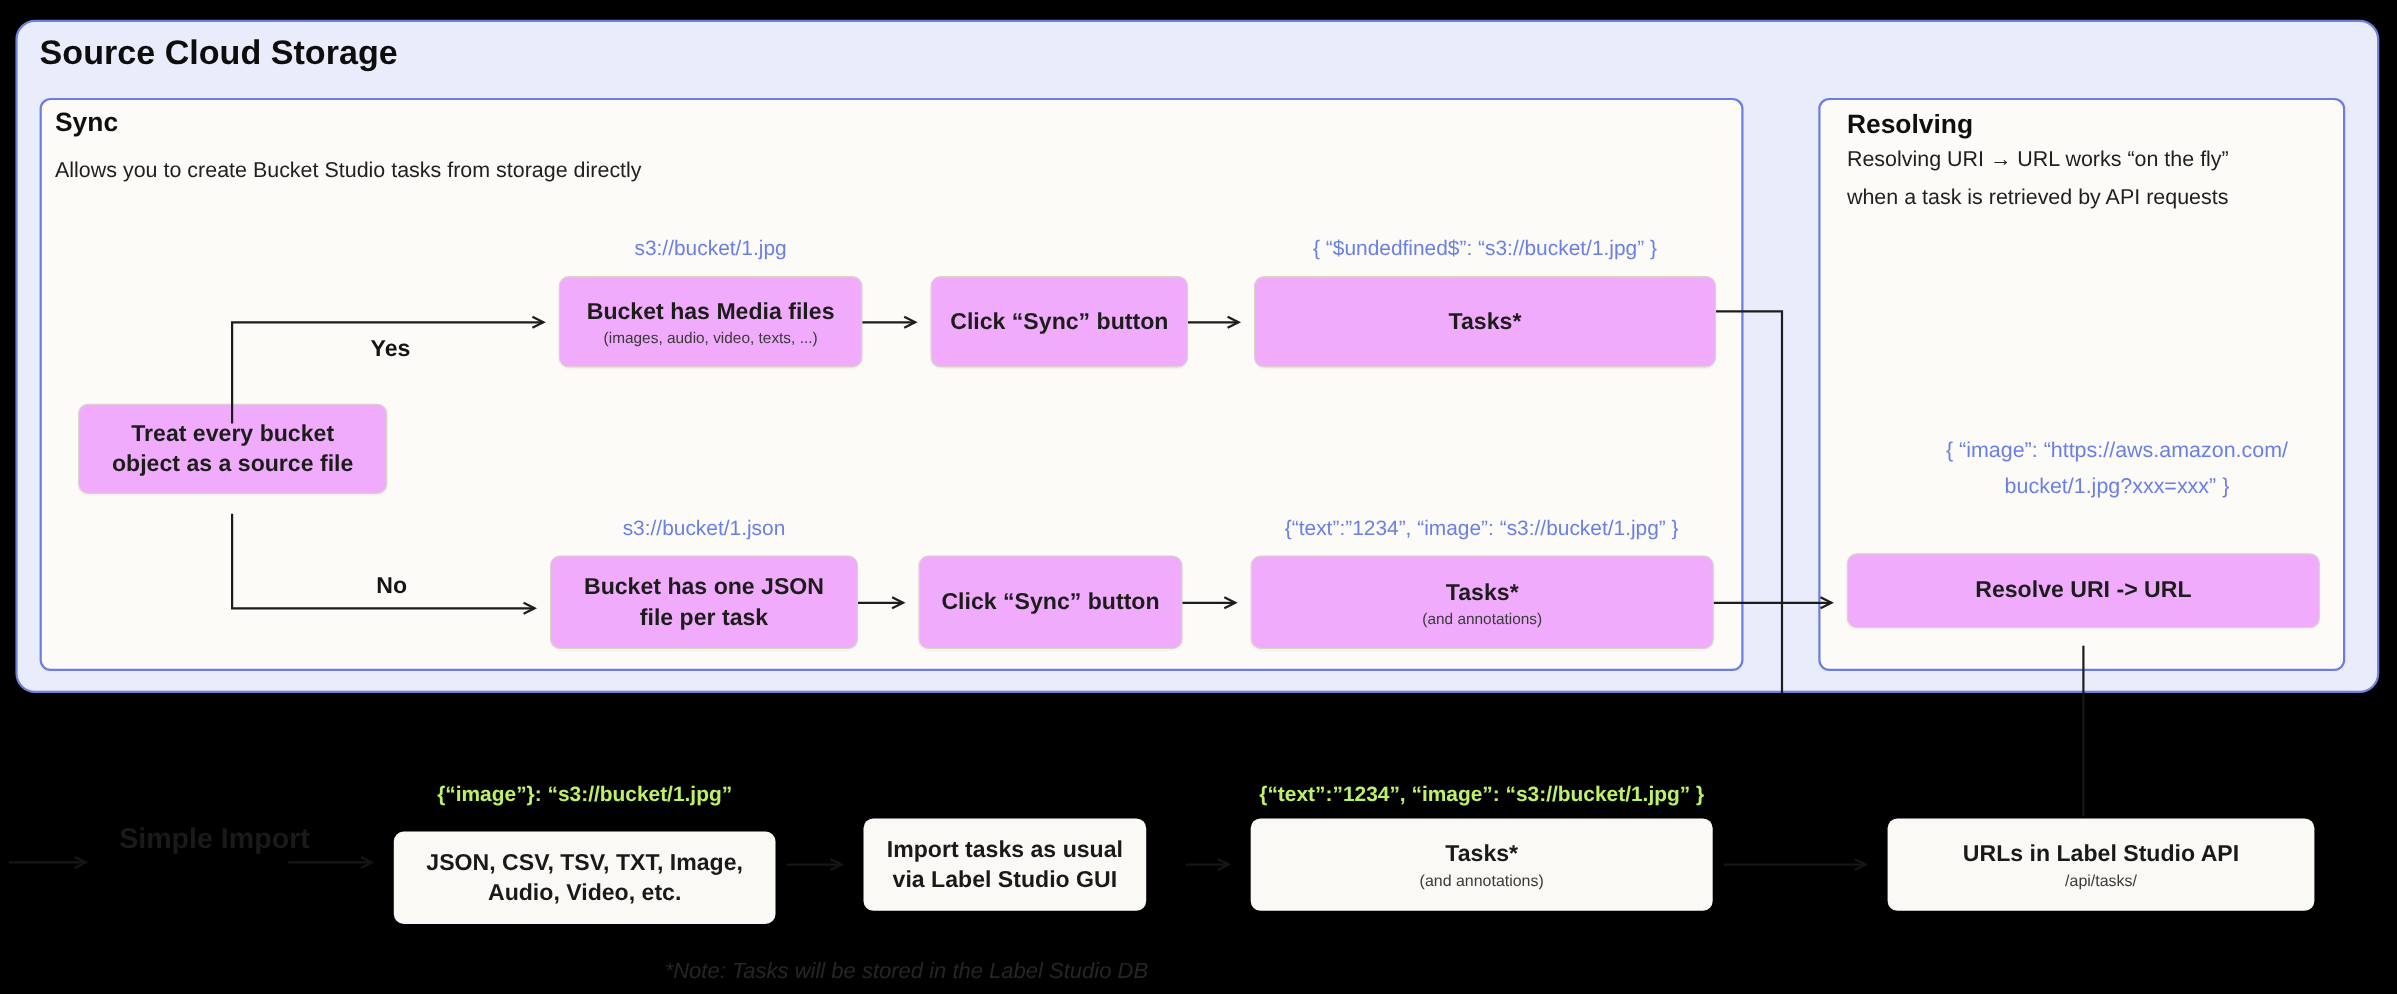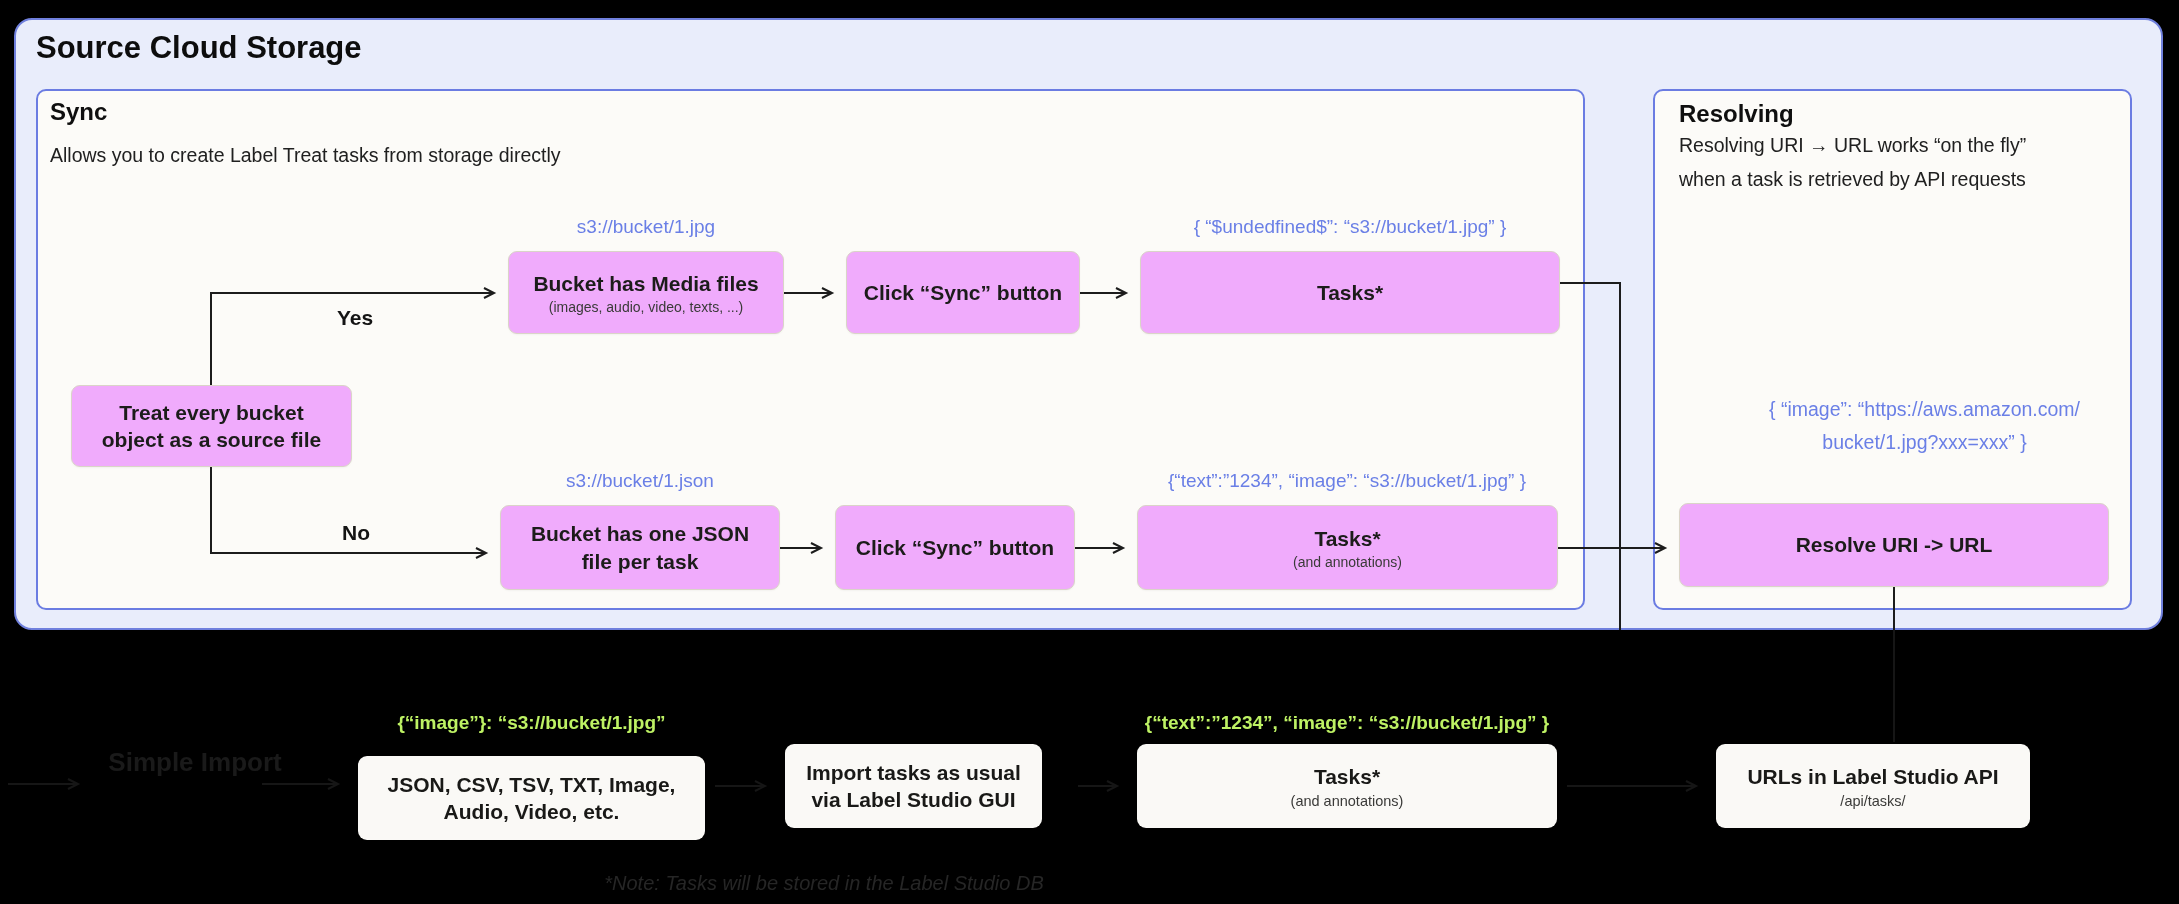--- a/index.html
+++ b/index.html
@@ -51,37 +51,37 @@
 </head>
 <body>
 
 <div id="page">
 
   <div class="container"></div>
   <div class="container-title">Source Cloud Storage</div>
 
   <div class="panel panel-sync"></div>
   <div class="panel-title" style="left:50px;top:98px;">Sync</div>
-  <div class="panel-sub" style="left:50px;top:144px;">Allows you to create Label Treat tasks from storage directly</div>
+  <div class="panel-sub" style="left:50px;top:144px;">Allows you to create Bucket Studio tasks from storage directly</div>
 
   <div class="panel panel-resolving"></div>
   <div class="panel-title" style="left:1679px;top:100px;">Resolving</div>
   <div class="panel-sub" style="left:1679px;top:128px;width:430px;line-height:34px;">
     <span>Resolving URI → URL works “on the fly”</span><br>
     <span>when a task is retrieved by API requests</span>
   </div>
   <div class="resolving-json">
     <span>{ “image”: “https://aws.amazon.com/</span><br>
     <span>bucket/1.jpg?xxx=xxx” }</span>
   </div>
-  <div class="fbox" style="left:1679px;top:503px;width:430px;height:84px;">
+  <div class="fbox" style="left:1679px;top:503px;width:430px;height:68px;">
     <div class="t">Resolve URI -&gt; URL</div>
   </div>
 
-  <div class="fbox" style="left:71px;top:385px;width:281px;height:82px;padding:0 14px;">
+  <div class="fbox" style="left:71px;top:367px;width:281px;height:82px;padding:0 14px;">
     <div class="t">Treat every bucket object as a source file</div>
   </div>
   <div class="branch" style="left:325px;top:306px;">Yes</div>
   <div class="branch" style="left:326px;top:521px;">No</div>
 
   <div class="codelabel" style="left:508px;top:216px;width:276px;">s3://bucket/1.jpg</div>
   <div class="fbox" style="left:508px;top:251px;width:276px;height:83px;">
     <div class="t">Bucket has Media files</div>
     <div class="s">(images, audio, video, texts, ...)</div>
   </div>
@@ -116,21 +116,21 @@
   <div class="bbox" style="left:785px;top:744px;width:257px;height:84px;padding:0 18px;">
     <div class="t">Import tasks as usual via Label Studio GUI</div>
   </div>
 
   <div class="bcode" style="left:1127px;top:712px;width:440px;">{“text”:”1234”,  “image”: “s3://bucket/1.jpg” }</div>
   <div class="bbox" style="left:1137px;top:744px;width:420px;height:84px;">
     <div class="t">Tasks*</div>
     <div class="s">(and annotations)</div>
   </div>
 
-  <div class="bbox" style="left:1716px;top:744px;width:314px;height:84px;">
+  <div class="bbox" style="left:1716px;top:744px;width:388px;height:84px;">
     <div class="t">URLs in Label Studio API</div>
     <div class="s">/api/tasks/</div>
   </div>
 
   <div class="ghost-note">*Note: Tasks will be stored in the Label Studio DB</div>
 
   <svg class="wires" width="2179" height="904" viewBox="0 0 2179 904">
     <defs>
       <marker id="m" markerWidth="16" markerHeight="16" refX="12" refY="7" orient="auto" markerUnits="userSpaceOnUse">
         <path d="M2,2 L12,7 L2,12" fill="none" stroke="#1c1c1c" stroke-width="2"></path>

